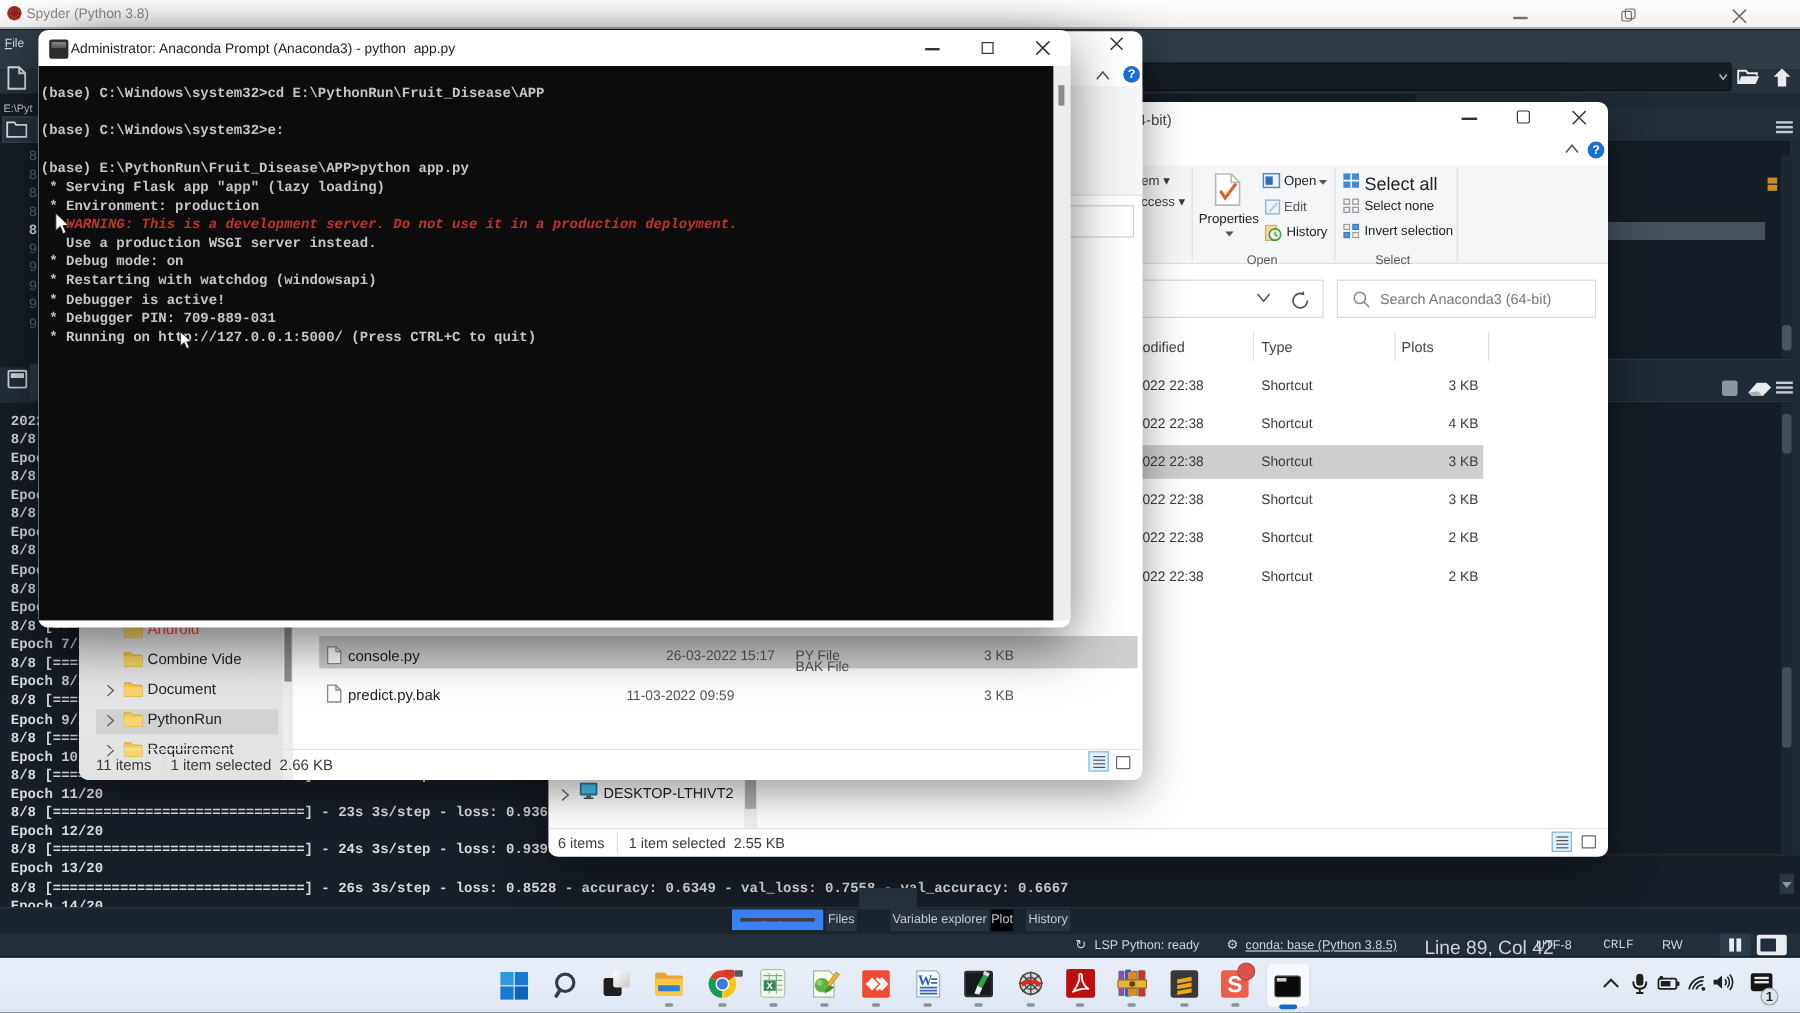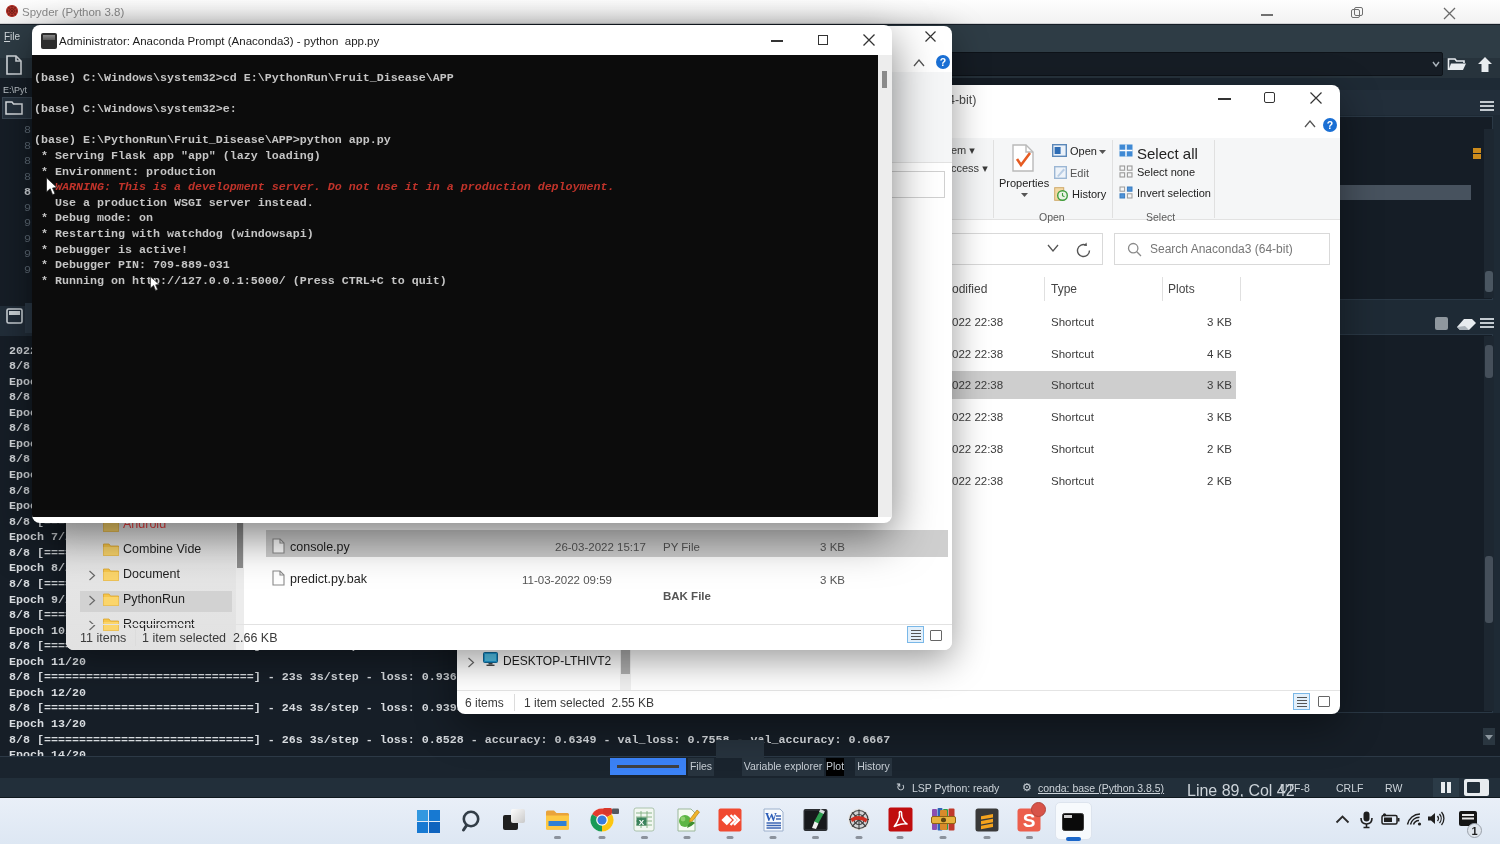--- a/index.html
+++ b/index.html
@@ -131,21 +131,21 @@
   <div class="abs" style="left:826px;top:758px;width:18px;height:18px;background:#000000;color:#c6cdd4;font-size:10.5px;line-height:17px;text-align:center;overflow:hidden;">Plots</div>
   <div class="abs" style="left:855px;top:758px;width:37px;height:18px;background:#27333e;color:#c6cdd4;font-size:10.5px;line-height:17px;text-align:center;overflow:hidden;">History</div>
 
   <div class="abs" style="left:0;top:778px;width:1500px;height:19px;background:#222f3a;"></div>
   <div class="abs" style="left:896px;top:781px;font-size:11px;color:#ccd3d9;">↻</div>
   <div class="abs" style="left:912px;top:782px;font-size:10.5px;color:#ccd3d9;">LSP Python: ready</div>
   <div class="abs" style="left:1022px;top:781px;font-size:11px;color:#ccd3d9;">⚙</div>
   <div class="abs" style="left:1038px;top:782px;font-size:10.5px;color:#ccd3d9;text-decoration:underline;">conda: base (Python 3.8.5)</div>
   <div class="abs" style="left:1187px;top:782px;font-size:16px;color:#ccd3d9;">Line 89, Col 42</div>
   <div class="abs" style="left:1280px;top:782px;font-size:10.5px;color:#ccd3d9;">UTF-8</div>
-  <div class="abs" style="left:1336px;top:782px;font-size:10.5px;color:#ccd3d9;">CRLF</div>
+  <div class="abs" style="left:1336px;top:782px;font-size:10.5px;color:#ccd3d9;font-family:Liberation Mono, monospace;">CRLF</div>
   <div class="abs" style="left:1385px;top:782px;font-size:10.5px;color:#ccd3d9;">RW</div>
   <div class="abs" style="left:1433px;top:778px;width:26px;height:19px;background:#2b3b47;"></div>
   <div class="abs" style="left:1441px;top:782px;width:3.5px;height:11px;background:#e8ecef;box-shadow:6px 0 0 #e8ecef;"></div>
   <div class="abs" style="left:1464px;top:779px;width:25px;height:17px;background:#e8ecef;border-radius:2px;"></div>
   <div class="abs" style="left:1467px;top:782px;width:13px;height:11px;background:#222f3a;border-radius:1px;"></div>
 </div>
 
 <div id="winB" class="abs" style="left:457px;top:85px;width:883px;height:629px;background:#fff;border-radius:8px;box-shadow:0 12px 40px rgba(0,0,0,0.42);overflow:hidden;font-size:12px;color:#1a1a1a;">
   <div class="abs" style="left:491px;top:8px;font-size:12.5px;color:#4a4a4a;">4-bit)</div>
 
@@ -350,21 +350,21 @@
   <div class="abs" style="left:224px;top:514px;font-size:12.5px;color:#1f1f1f;">console.py</div>
   <div class="abs" style="left:456px;top:515px;font-size:11.5px;color:#555;margin-left:33px;">26-03-2022 15:17</div>
   <div class="abs" style="left:597px;top:515px;font-size:11.5px;color:#555;">PY File</div>
   <div class="abs" style="left:724px;top:515px;width:55px;text-align:right;font-size:11.5px;color:#555;">3 KB</div>
   <svg class="abs" style="left:206px;top:544px;" width="13" height="16" viewBox="0 0 13 16">
       <path d="M1 1 H8 L12 5 V15 H1 Z" fill="#fff" stroke="#8a8a8a" stroke-width="1.1"></path>
       <path d="M8 1 V5 H12" fill="none" stroke="#8a8a8a" stroke-width="1.1"></path>
     </svg>
   <div class="abs" style="left:224px;top:546px;font-size:12.5px;color:#1f1f1f;">predict.py.bak</div>
   <div class="abs" style="left:456px;top:548px;font-size:11.5px;color:#555;">11-03-2022 09:59</div>
-  <div class="abs" style="left:597px;top:564px;font-size:11.5px;color:#555;font-weight:bold;">BAK File</div>
+  <div class="abs" style="left:597px;top:524px;font-size:11.5px;color:#555;">BAK File</div>
   <div class="abs" style="left:724px;top:548px;width:55px;text-align:right;font-size:11.5px;color:#555;">3 KB</div>
 
   <div class="abs" style="left:0;top:598px;width:886px;height:1px;background:#e2e2e2;"></div>
   <div class="abs" style="left:14px;top:605px;font-size:12.5px;color:#3a3a3a;">11 items</div>
   <div class="abs" style="left:69px;top:603px;width:1px;height:17px;background:#dcdcdc;"></div>
   <div class="abs" style="left:76px;top:605px;font-size:12.5px;color:#3a3a3a;">1 item selected&nbsp;&nbsp;2.66 KB</div>
   <div class="abs" style="left:841px;top:600px;width:17px;height:17px;border:1px solid #7ab8e8;background:#e3f0fb;"></div>
   <div class="abs" style="left:845px;top:604px;width:10px;height:1.4px;background:#555;box-shadow:0 3px 0 #555,0 6px 0 #555,0 9px 0 #555;"></div>
   <div class="abs" style="left:864px;top:604px;width:12px;height:11px;border:1.4px solid #666;border-radius:1px;"></div>
 </div>

